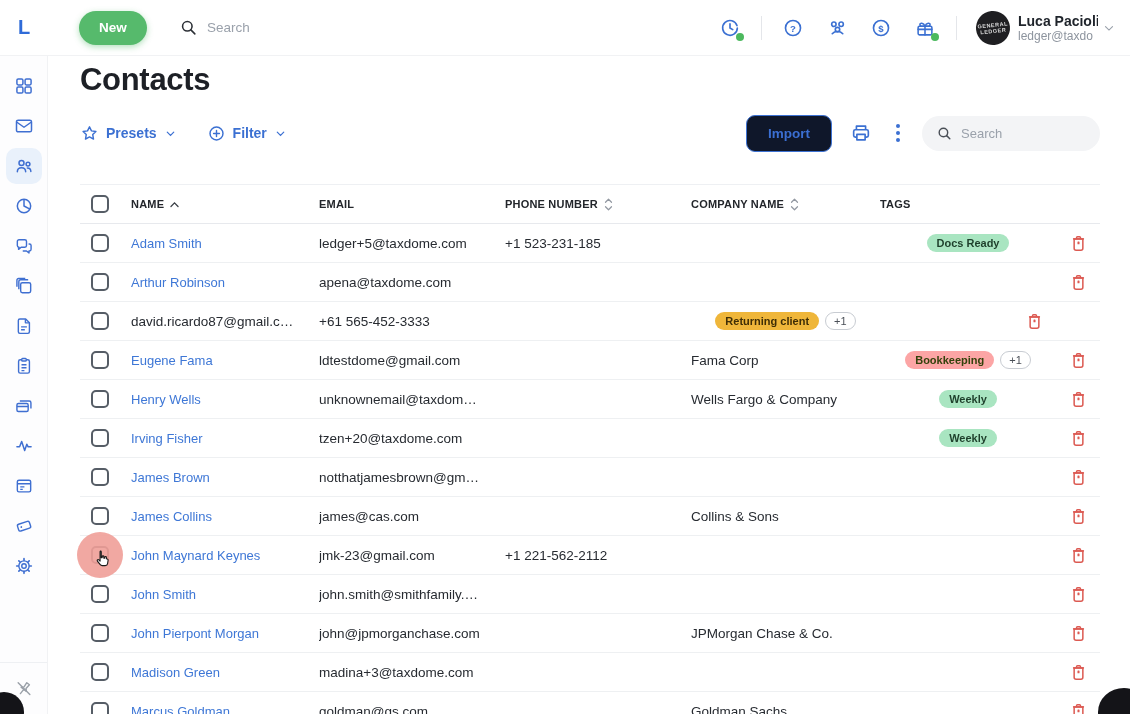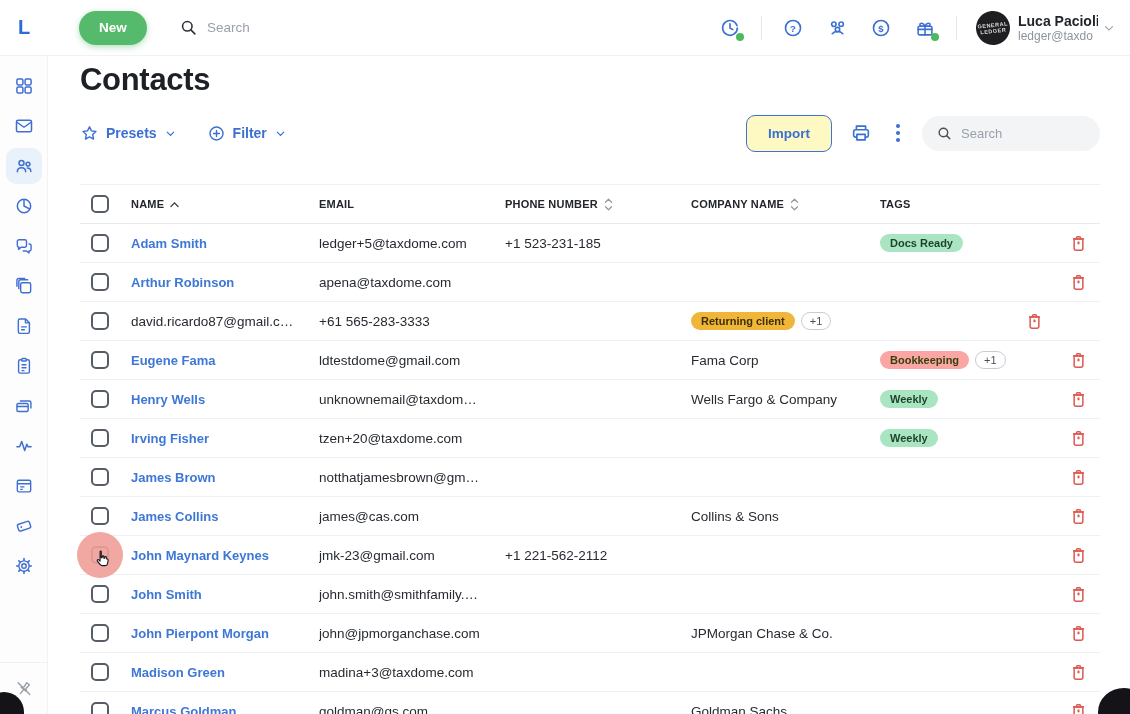--- a/index.html
+++ b/index.html
@@ -50,21 +50,21 @@
 
   
   .main { position:absolute; top:56px; left:48px; right:0; bottom:0; background:#fff;
           padding:6px 30px 0 32px; }
   .page-title { font-size:31px; font-weight:800; color:#1d2026; letter-spacing:-.3px; }
 
   .toolbar { margin-top:15px; display:flex; align-items:center; height:40px; }
   .tool-link { display:flex; align-items:center; gap:7px; color:#3b70d2; font-weight:bold;
                font-size:14px; cursor:pointer; margin-right:30px; }
   .toolbar-right { margin-left:auto; display:flex; align-items:center; gap:16px; }
-  .btn-outline { border:1.5px solid #3d72d3; color:#3b6fd2; background:#fef9c3; font-weight:bold;
+  .btn-outline { border:1.5px solid #3d72d3; color:#3b6fd2; background:#0f172a; font-weight:bold;
                  font-size:13.5px; font-family:inherit; border-radius:9px; padding:10px 21px;
                  cursor:pointer; }
   .icon-btn { background:none; border:none; cursor:pointer; padding:2px; display:flex; }
   .kebab { display:flex; flex-direction:column; gap:3px; padding:2px 6px; cursor:pointer; }
   .kebab i { width:4px; height:4px; border-radius:50%; background:#3b70d2; }
   .tbl-search { display:flex; align-items:center; gap:8px; background:#f3f4f6;
                 border-radius:18px; height:35px; padding:0 14px; width:178px; }
   .tbl-search input { border:none; outline:none; background:transparent; font-size:13px;
                       color:#3a3f46; width:120px; font-family:inherit; }
   .tbl-search input::placeholder { color:#9aa1ab; }
@@ -73,23 +73,23 @@
   .table { margin-top:31px; }
   .thead, .row { display:grid; grid-template-columns:51px 188px 186px 186px 189px 1fr 44px;
                  align-items:center; }
   .thead { height:40px; border-top:1px solid #eef0f3; border-bottom:1px solid #e7e9ed; }
   .th { display:flex; align-items:center; gap:5px; font-size:11px; font-weight:bold;
         color:#23262b; letter-spacing:.2px; cursor:pointer; }
   .row { height:39px; border-bottom:1px solid #eef0f2; }
   .checkbox { width:18px; height:18px; border:2px solid #565d66; border-radius:5px;
               background:#fff; display:inline-block; cursor:pointer; }
   .cb-cell { position:relative; padding-left:11px; display:flex; align-items:center; }
-  .name-link { color:#3e77d6; font-size:13px; font-weight:bold; text-decoration:none; cursor:pointer; }
+  .name-link { color:#3e77d6; font-size:13px; font-weight:normal; text-decoration:none; cursor:pointer; }
   .txt { font-size:13.5px; color:#272b31; white-space:nowrap; overflow:hidden; }
-  .tags { display:flex; align-items:center; gap:6px; }
+  .tags { display:flex; align-items:center; gap:6px;justify-content:center; }
   .tag { font-size:11px; font-weight:bold; padding:3px 10px; border-radius:10px; white-space:nowrap; }
   .tag.ovf { background:#fff; border:1px solid #c8ccd2; color:#4a4f57; font-weight:normal;
              padding:2px 8px; }
   .trash-cell { display:flex; justify-content:flex-end; padding-right:10px; }
   .trash { background:none; border:none; cursor:pointer; padding:2px; display:flex; }
 
   
   .click-overlay { position:absolute; left:20px; top:50%; display:none; z-index:30; }
   .row.has-cursor .click-overlay { display:block; }
   .ring { position:absolute; left:-23px; top:-23px; width:46px; height:46px; border-radius:50%;
@@ -388,21 +388,21 @@
       </button>
     </div>
   </div>
 
   <div class="row">
     <div class="cb-cell">
       <span class="checkbox"></span>
 
     </div>
     <div class="txt">david.ricardo87@gmail.c…</div>
-    <div class="txt">+61 565-283-3333</div>
+    <div class="txt">+61 565-452-3333</div>
     <div class="txt"></div>
     <div class="tags">
             <span class="tag" style="background: rgb(239, 182, 58); color: rgb(63, 46, 6);">Returning client</span>
             <span class="tag ovf">+1</span>
           </div>
     <div class="trash-cell">
       <button class="trash">
         <svg width="19" height="19" viewBox="0 0 24 24" fill="none" stroke="#dc5a52" stroke-width="1.9" stroke-linejoin="round">
           <path d="M9.5 6 V4.8 a1.2 1.2 0 0 1 1.2-1.2 h2.6 a1.2 1.2 0 0 1 1.2 1.2 V6"></path>
           <path d="M5 6.2 h14"></path>

